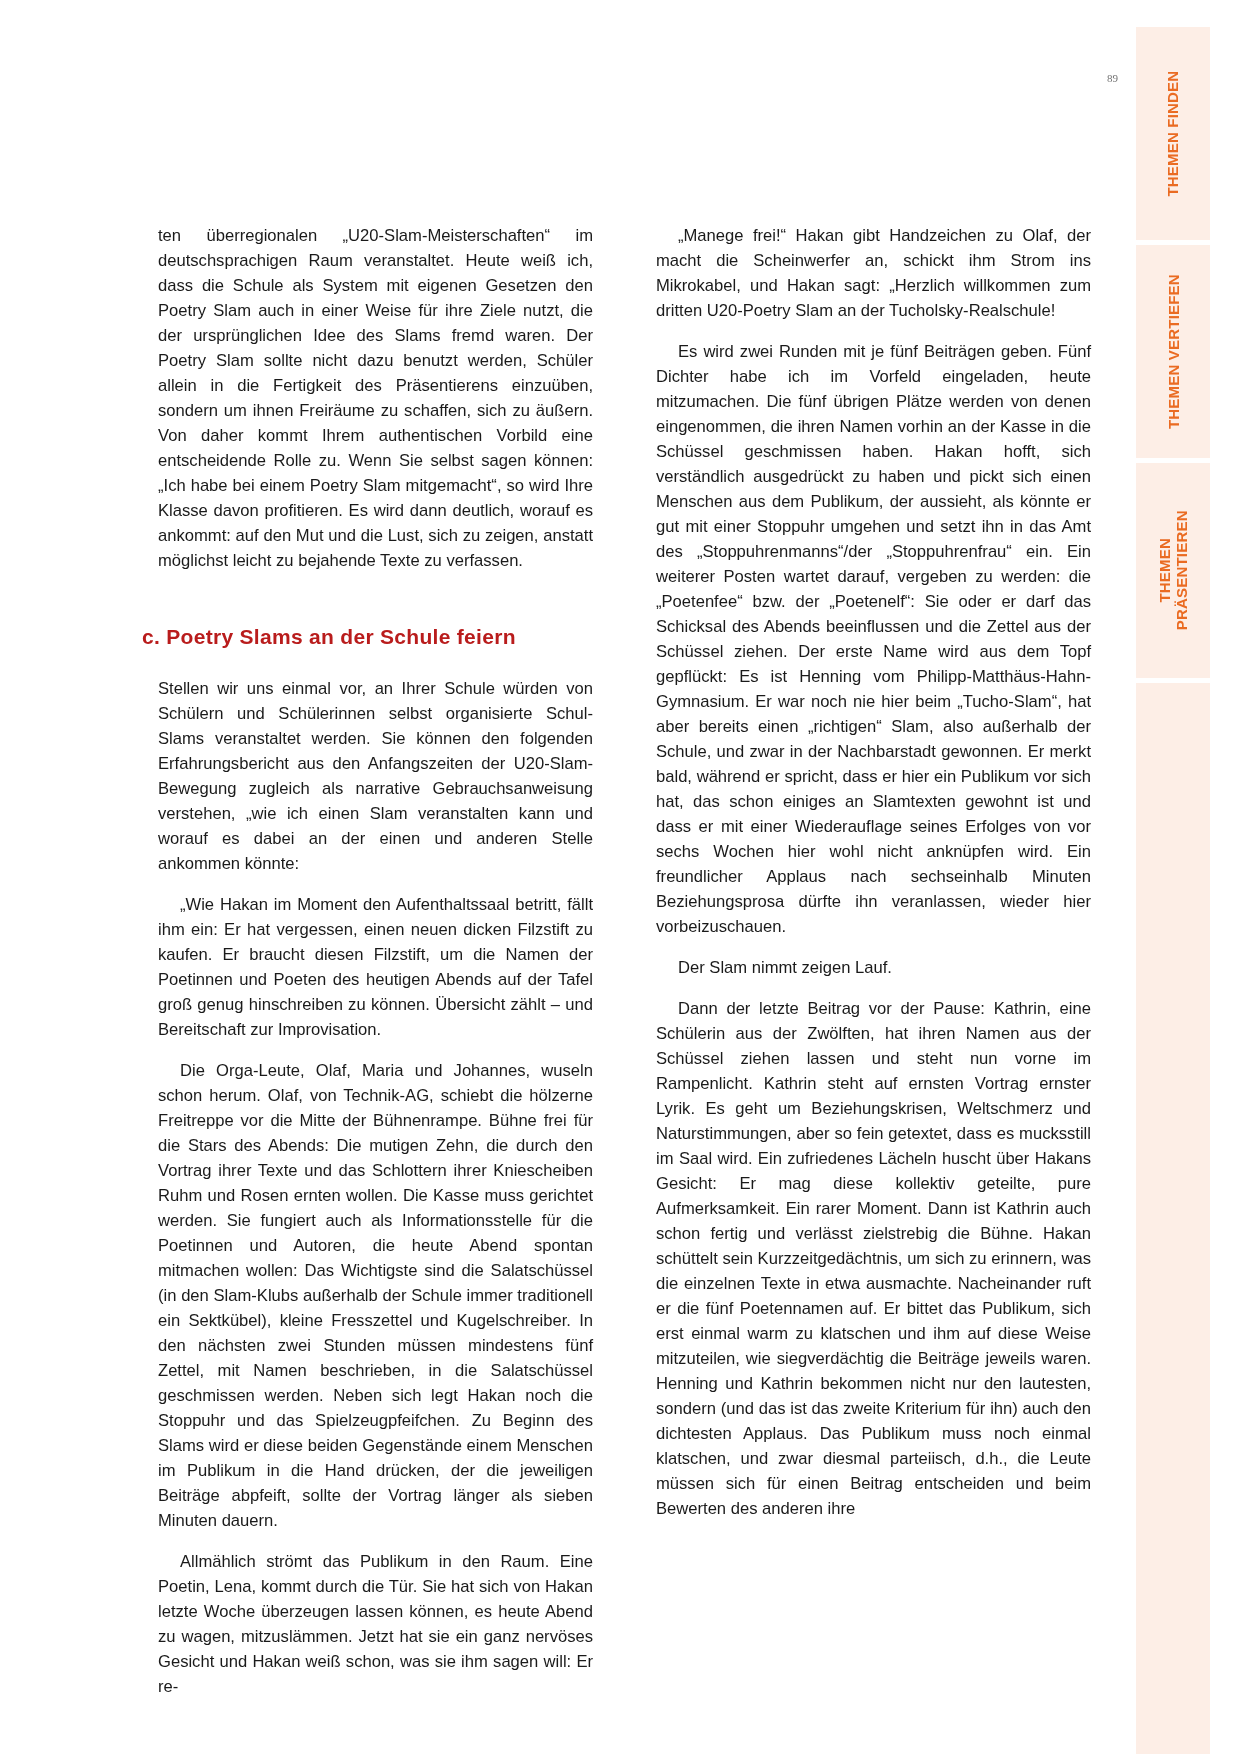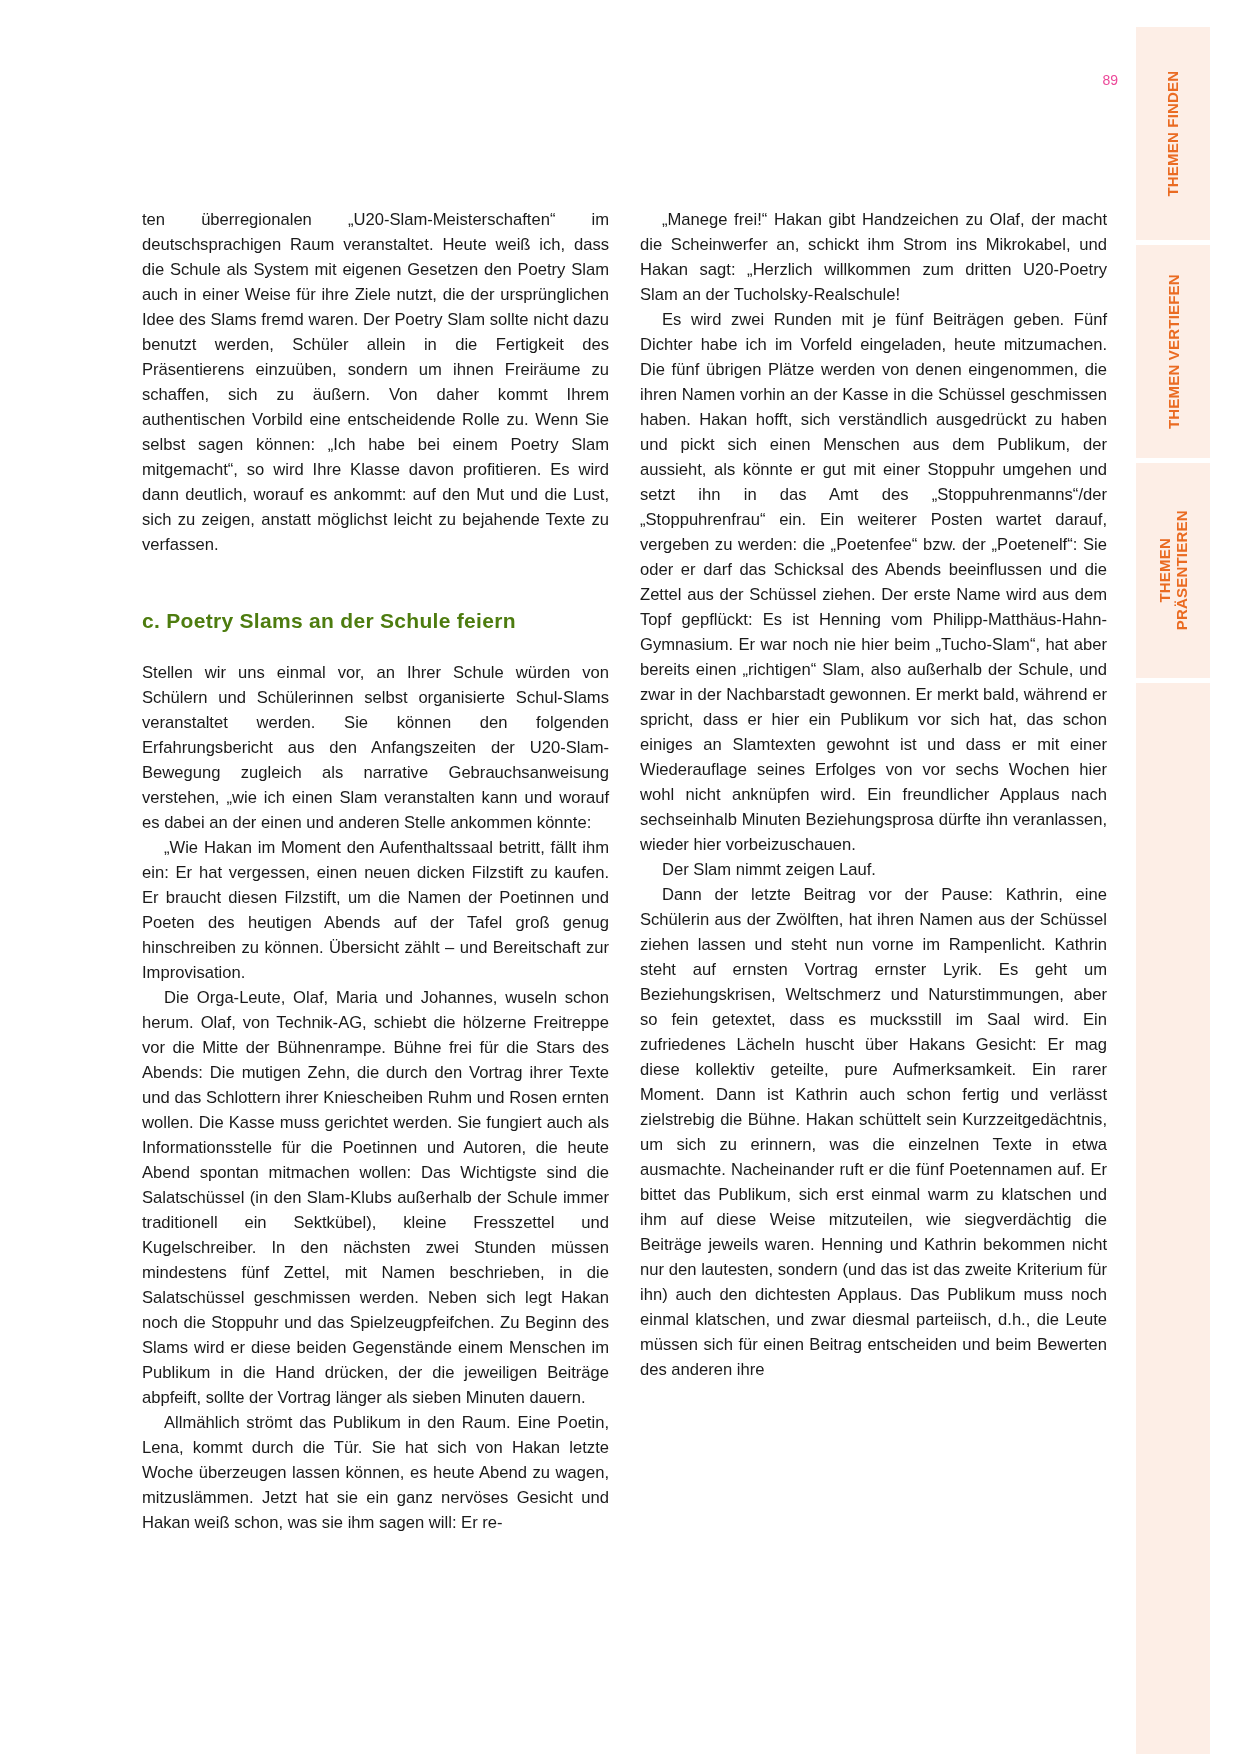--- a/index.html
+++ b/index.html
@@ -3,21 +3,21 @@
   <meta charset="utf-8">
   <style>
     html, body { margin: 0; padding: 0; }
     body {
       width: 1240px; height: 1754px; position: relative; overflow: hidden;
       background: #ffffff; color: #1a1a1a;
       font-family: "Liberation Sans", sans-serif;
     }
     .page-number {
       position: absolute; left: 1078px; top: 72px; width: 40px; text-align: right;
-      font-size: 14px; color: #ec4899;
+      font-size: 11px; color: #737373; font-family: Liberation Serif, serif;
     }
     .side-tabs { position: absolute; left: 1136px; top: 27px; width: 74px; }
     .side-tab {
       position: absolute; left: 0; width: 74px; background: #fdeee6;
       display: flex; align-items: center; justify-content: center;
     }
     .side-tab .label {
       transform: rotate(-90deg); white-space: nowrap; color: #ea6b22;
       font-weight: bold; font-size: 15px; letter-spacing: 0.2px; line-height: 1.15;
       font-family: "Liberation Sans Narrow", "Liberation Sans", sans-serif;
@@ -28,24 +28,24 @@
     .tab-3 { top: 436px; height: 215px; }
     .tab-4 { top: 656px; height: 1071px; }
 
     .column {
       position: absolute; top: 207px; width: 467px;
       font-size: 16.6px; line-height: 25px; text-align: justify;
       hyphens: manual;
     }
     .col-left { left: 142px; }
     .col-right { left: 640px; }
-    .column p { margin: 0; }
+    .column p { margin: 16px; }
     .column p.indent { text-indent: 22px; }
     .section-heading {
-      color: #4d7c0f; font-weight: bold; font-size: 21px;
+      color: #b91c1c; font-weight: bold; font-size: 21px;
       margin: 51px 0 27px 0 !important; letter-spacing: 0.3px;
       text-align: left;
       font-family: "Liberation Sans Narrow", "Liberation Sans", sans-serif;
     }
   </style>
 </head>
 <body>
 
 <div class="page-number">89</div>
 

